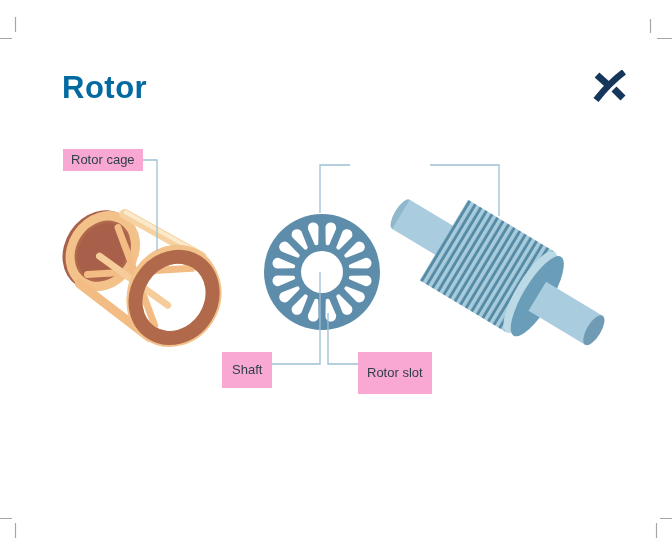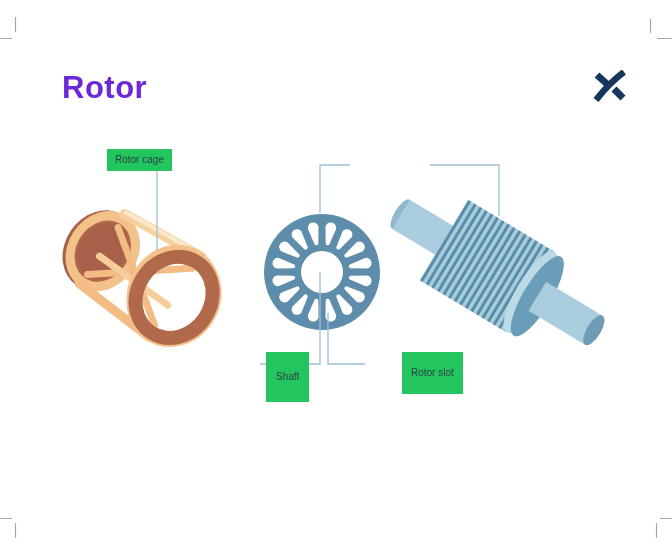--- a/index.html
+++ b/index.html
@@ -3,30 +3,30 @@
 <meta charset="utf-8">
 <style>
   html,body{margin:0;padding:0;background:#ffffff;}
   .stage{
     position:relative;width:672px;height:558px;background:#ffffff;
     overflow:hidden;font-family:"Liberation Sans", sans-serif;
   }
   .bg-svg{position:absolute;left:0;top:0;}
   .page-title{
     position:absolute;left:62px;top:70px;
-    font-size:31px;font-weight:bold;color:#6d28d9;letter-spacing:0.5px;
+    font-size:31px;font-weight:bold;color:#0369a1;letter-spacing:0.5px;
   }
   .logo-wrap{position:absolute;left:592px;top:70px;width:36px;height:34px;}
   .callout{
-    position:absolute;background:#22c55e;color:#2e3e49;
-    font-size:10px;line-height:14px;padding:4px 8px;white-space:nowrap;margin-left:44px;
+    position:absolute;background:#f9a8d4;color:#2e3e49;
+    font-size:13px;line-height:14px;padding:4px 8px;white-space:nowrap;
   }
   .callout-cage{left:63px;top:149px;}
   .callout-lamination{left:347px;top:154px;}
-  .callout-shaft{left:222px;top:352px;padding:18px 10px;}
+  .callout-shaft{left:222px;top:352px;padding:11px 10px;}
   .callout-slot{left:358px;top:352px;padding:14px 9px;}
 </style>
 </head>
 <body>
 
 <div class="stage">
 
   <svg class="bg-svg" width="672" height="558" viewBox="0 0 672 558">
     <defs>
       <path id="slot" d="M-5.4,-45 A5.4,5.4 0 1 1 5.4,-45 L2.1,-29.5 A2.1,2.1 0 1 1 -2.1,-29.5 Z"></path>

